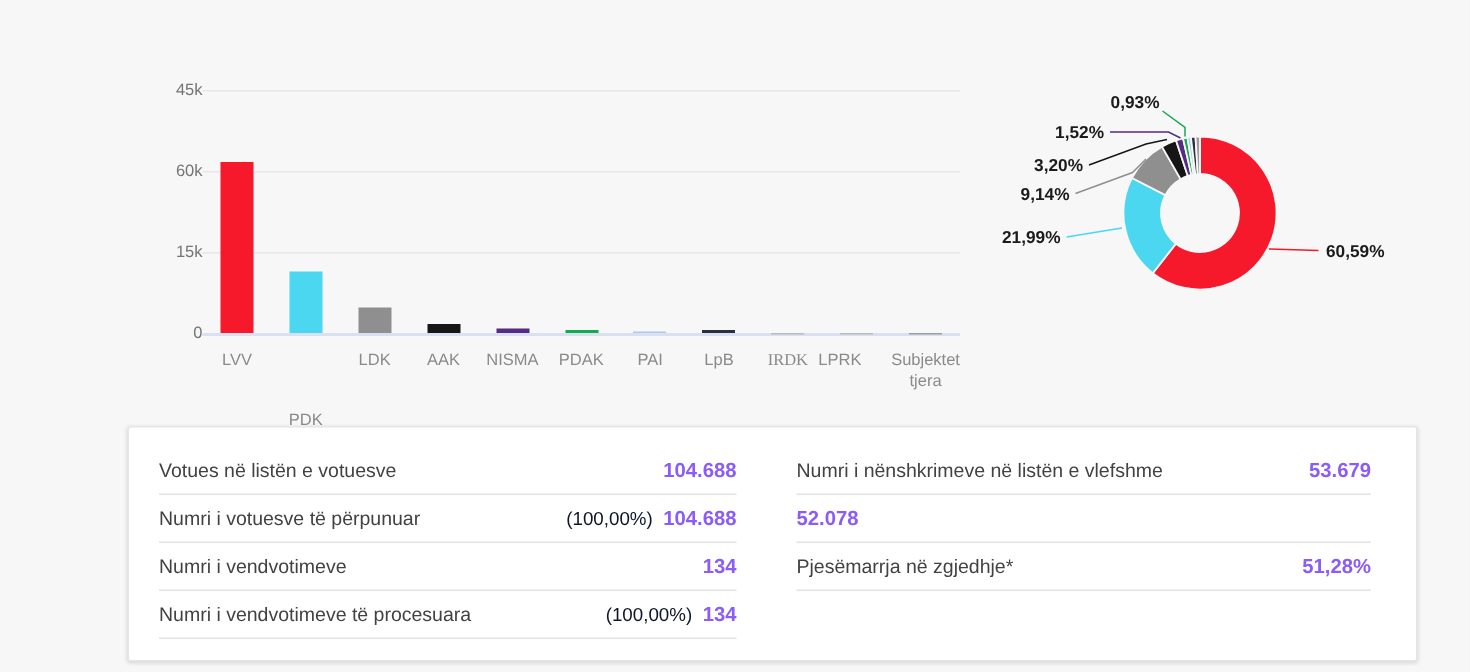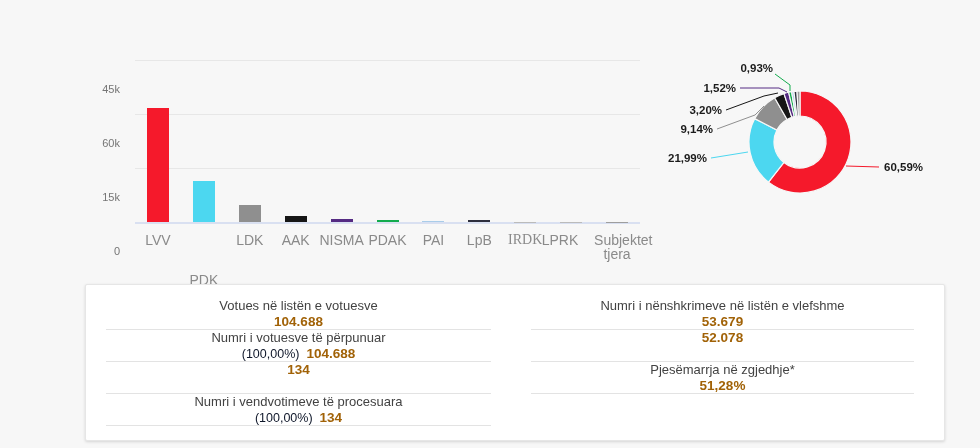--- a/index.html
+++ b/index.html
@@ -7,56 +7,55 @@
   #app{
     position:relative;
     width:980px;height:448px;
     background:#f7f7f7;
     font-family:"Liberation Sans",sans-serif;
     overflow:hidden;
   }
   
   #bar-chart{position:absolute;left:0;top:0;width:660px;height:270px;}
   .ytick{
-    position:absolute;left:75px;width:45px;height:14px;
-    text-align:right;font-size:11px;color:#757575;line-height:14px;margin-top:29px;
+    position:absolute;left:90px;width:45px;height:14px;
+    text-align:right;font-size:11px;color:#757575;line-height:14px;
   }
   #bar-plot{
     position:absolute;left:135px;top:60px;width:505px;height:162px;
     border-bottom:2px solid #d9e0f1;
   }
   .gridline{position:absolute;left:0;width:100%;height:1px;background:#e7e7e7;}
   .bar{position:absolute;bottom:0;width:22px;}
   #bar-xaxis{position:absolute;left:135px;top:233px;width:505px;height:34px;}
   .xlabel{
     position:absolute;top:0;text-align:center;
-    font-size:14px;line-height:14px;color:#8a8a8a;
+    font-size:11px;line-height:14px;color:#8a8a8a;
   }
   
   #donut-chart{position:absolute;left:660px;top:40px;}
   .donut-label{font-size:11.5px;font-weight:700;fill:#1b1b1b;}
   
   #summary-card{
     position:absolute;left:85px;top:284px;width:860px;height:157px;
     background:#ffffff;border:1px solid #e6e6e6;border-radius:2px;
     box-shadow:0 1px 3px rgba(0,0,0,0.14);
     box-sizing:border-box;
   }
   .scol{position:absolute;top:13px;}
   #table-left{left:20px;width:385px;}
   #table-right{left:445px;width:383px;}
   .srow{
     height:31px;display:flex;align-items:center;justify-content:space-between;
     border-bottom:1px solid #e3e3e3;
-    flex-direction:column;
   }
   .slabel{font-size:13px;color:#424242;}
   .sright{display:flex;align-items:center;}
   .spct{font-size:12.5px;color:#0f172a;margin-right:7px;}
-  .sval{font-size:13.5px;font-weight:700;color:#a16207;}
+  .sval{font-size:13.5px;font-weight:700;color:#8b5cf6;}
 </style>
 </head>
 <body>
 
 <div id="app">
 
   <div id="bar-chart">
     <div id="bar-yaxis"></div>
     <div id="bar-plot">
         <div class="gridline" style="top: 0px;"></div>
@@ -128,20 +127,21 @@
           </span>
         </div>
         <div class="srow">
           <span class="slabel">Numri i votuesve të përpunuar</span>
           <span class="sright">
             <span class="spct">(100,00%)</span>
             <span class="sval">104.688</span>
           </span>
         </div>
         <div class="srow">
+          <span class="slabel">Numri i vendvotimeve</span>
           <span class="sright">
             <span class="sval">134</span>
           </span>
         </div>
         <div class="srow">
           <span class="slabel">Numri i vendvotimeve të procesuara</span>
           <span class="sright">
             <span class="spct">(100,00%)</span>
             <span class="sval">134</span>
           </span>

